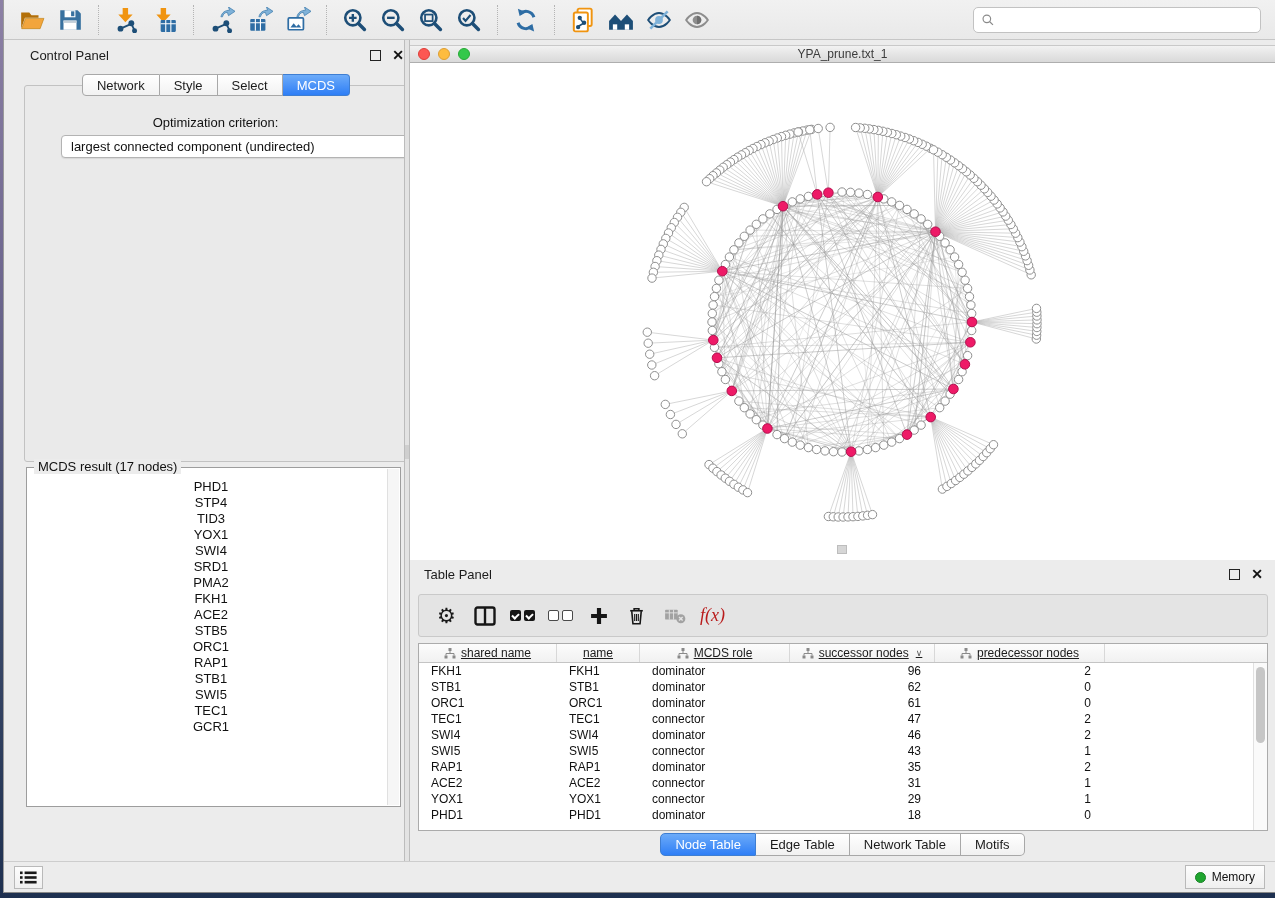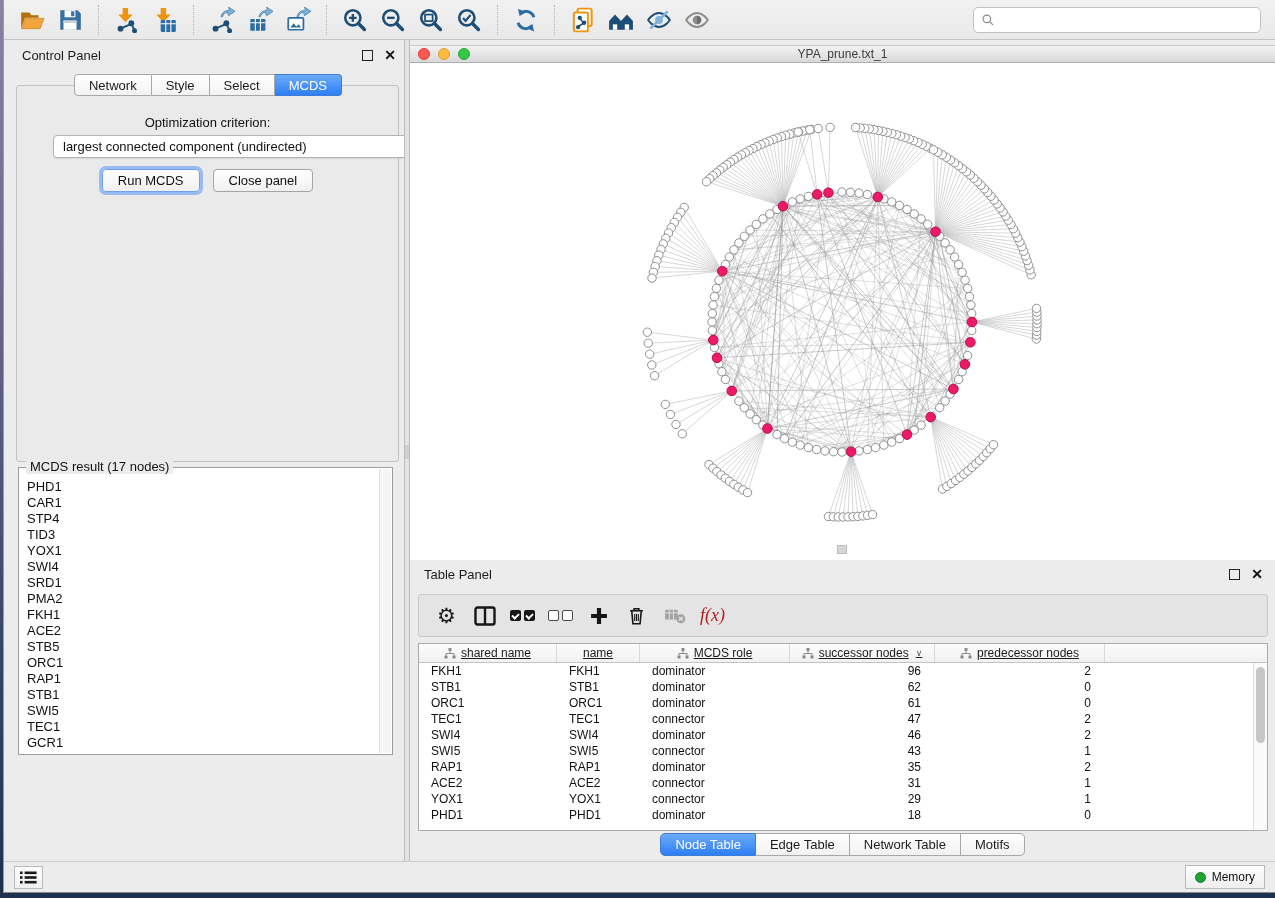--- a/index.html
+++ b/index.html
@@ -24,21 +24,21 @@
     border-radius:5px; display:flex; align-items:center; padding:0 7px; }
   .search-box input { border:none; outline:none; flex:1; font-size:12px; background:transparent; }
   .search-box svg { width:14px; height:14px; margin-right:4px; }
 
   
   .panel-title { font-size:13px; color:#1c1c1c; }
   .float-icon { width:11px; height:11px; border:1.5px solid #222; display:inline-block; cursor:pointer; }
   .close-icon { font-size:14px; font-weight:bold; color:#111; line-height:11px; cursor:pointer; margin-left:11px; }
 
   
-  .control-panel { position:absolute; left:4px; top:40px; width:400px; bottom:31px; background:#ececec; }
+  .control-panel { position:absolute; left:12px; top:40px; width:400px; bottom:31px; background:#ececec; }
   .cp-header { position:absolute; left:14px; right:12px; top:8px; display:flex; align-items:center; }
   .cp-header .spacer { flex:1; }
   .cp-tabs { position:absolute; left:0; top:34px; width:100%; display:flex; justify-content:center; z-index:2; }
   .cp-tab { height:22px; padding:0 14px; background:linear-gradient(#ffffff,#f2f2f2);
     border:1px solid #a8a8a8; border-left:none; font-size:13px; color:#1c1c1c;
     display:flex; align-items:center; cursor:pointer; }
   .cp-tab:first-child { border-left:1px solid #a8a8a8; border-radius:4px 0 0 4px; }
   .cp-tab:last-child { border-radius:0 4px 4px 0; }
   .cp-tab.active { background:linear-gradient(#6cabf9,#2e7ef6); border-color:#3e7ed2; color:#fff; }
   .mcds-panel { position:absolute; left:8px; top:45px; width:383px; height:377px;
@@ -53,21 +53,21 @@
     align-items:center; justify-content:center; gap:1px; }
   .dd-stepper i { width:0; height:0; border-left:3.5px solid transparent; border-right:3.5px solid transparent; display:block; }
   .dd-stepper .up { border-bottom:4px solid #fff; }
   .dd-stepper .dn { border-top:4px solid #fff; }
   .btn-row { position:absolute; left:0; top:83px; width:100%; display:flex; justify-content:center; gap:13px; }
   .mac-btn { height:23px; padding:0 15px; background:linear-gradient(#ffffff,#f0f0f0);
     border:1px solid #a5a5a5; border-radius:4px; font-size:13px; color:#111; cursor:pointer;
     font-family:"Liberation Sans",sans-serif; }
   .mac-btn.focus-ring { box-shadow:0 0 0 3px rgba(107,163,245,.65); border-color:#6ea3e8; }
 
-  .result-group { position:absolute; left:10px; top:427px; width:375px; height:288px; }
+  .result-group { position:absolute; left:10px; top:427px; width:375px; height:340px;text-align:center; }
   .result-legend { position:absolute; left:8px; top:-8px; background:#ececec; padding:0 4px;
     font-size:13px; color:#111; z-index:2; }
   .result-box { position:absolute; inset:0; border:1px solid #9d9d9d; background:#fff; }
   .result-list { position:absolute; inset:1px 13px 1px 1px; background:#fff; overflow:hidden;
     padding:10px 0 0 7px; }
   .result-item { font-size:13px; line-height:16px; color:#111; }
   .result-scroll { position:absolute; top:1px; right:1px; bottom:1px; width:12px;
     background:#f6f6f6; border-left:1px solid #e0e0e0; }
 
   
@@ -315,31 +315,26 @@
       </div>
     <div class="mcds-panel">
       <div class="opt-label">Optimization criterion:</div>
       <div class="dropdown">
         <span class="val">largest connected component (undirected)</span>
         <span class="dd-stepper">
             <i class="up"></i>
             <i class="dn"></i>
           </span>
       </div>
-      <div class="btn-row">
-        <button class="mac-btn focus-ring">Run MCDS</button>
-        <button class="mac-btn">Close panel</button>
-      </div>
     </div>
     <div class="result-group">
       <span class="result-legend">MCDS result (17 nodes)</span>
       <div class="result-box">
         <div class="result-list" id="mcds-list">
             <div class="result-item">PHD1</div>
-            <div class="result-item">CAR1</div>
             <div class="result-item">STP4</div>
             <div class="result-item">TID3</div>
             <div class="result-item">YOX1</div>
             <div class="result-item">SWI4</div>
             <div class="result-item">SRD1</div>
             <div class="result-item">PMA2</div>
             <div class="result-item">FKH1</div>
             <div class="result-item">ACE2</div>
             <div class="result-item">STB5</div>
             <div class="result-item">ORC1</div>

